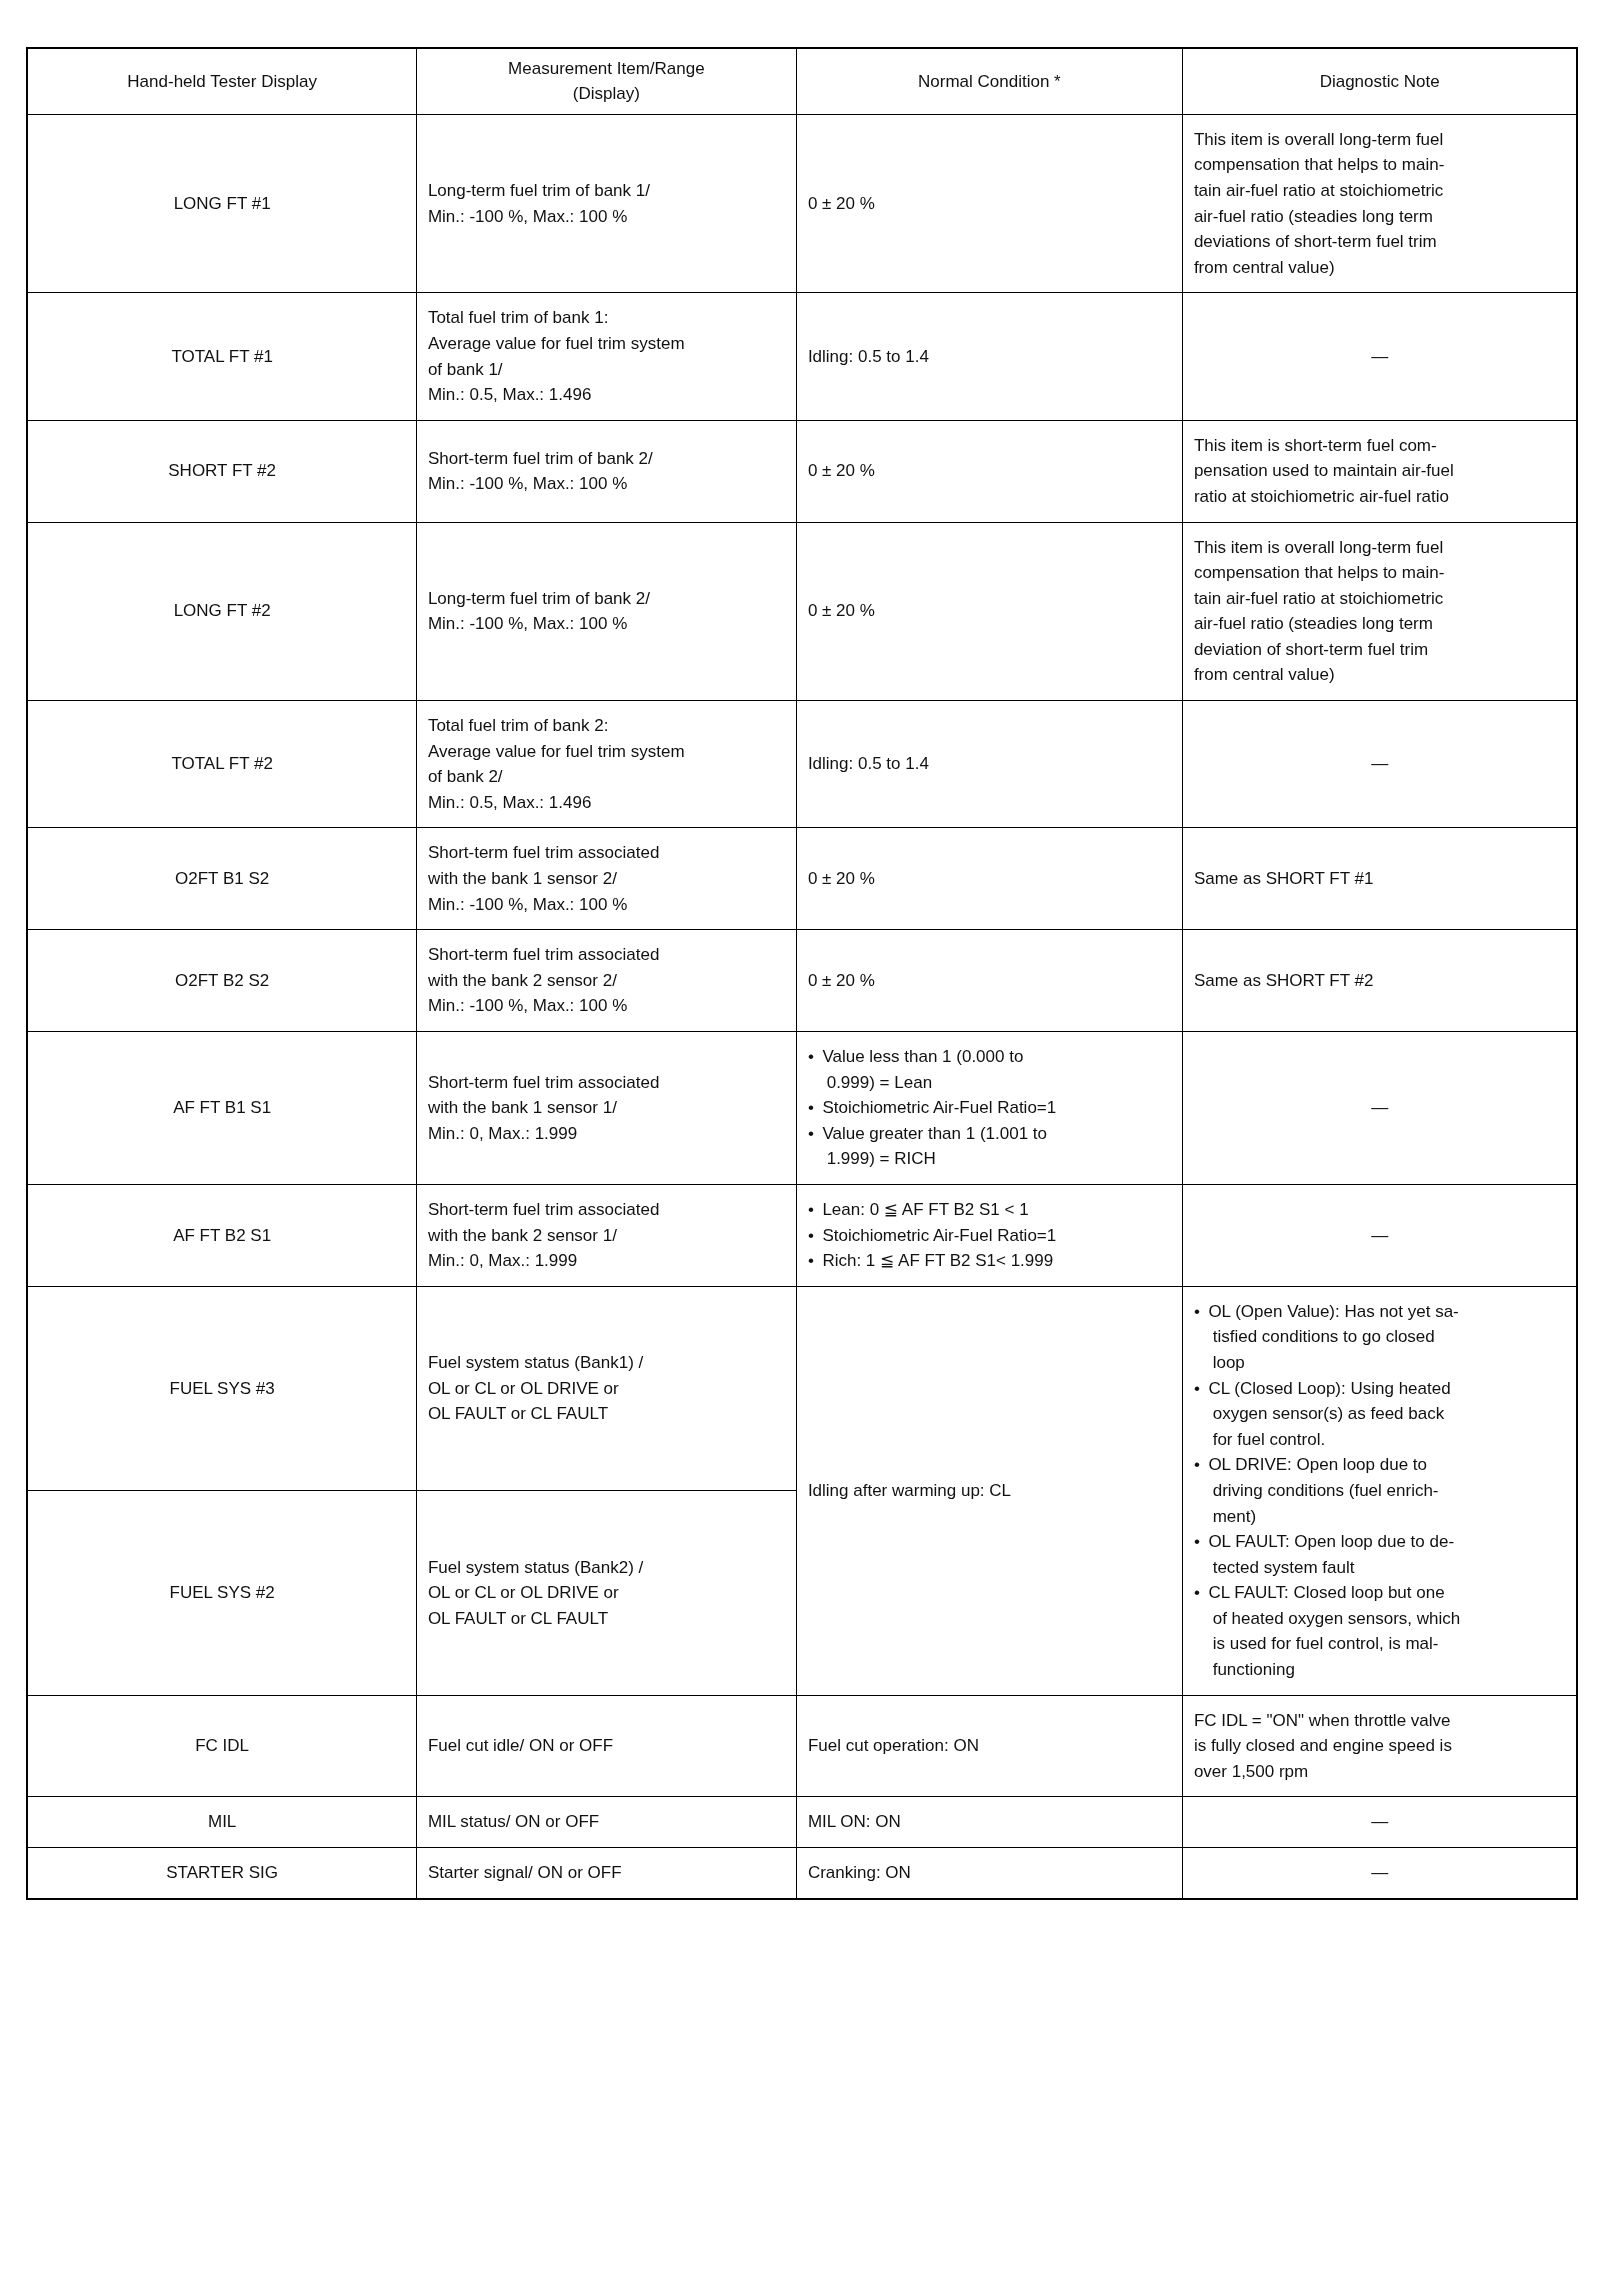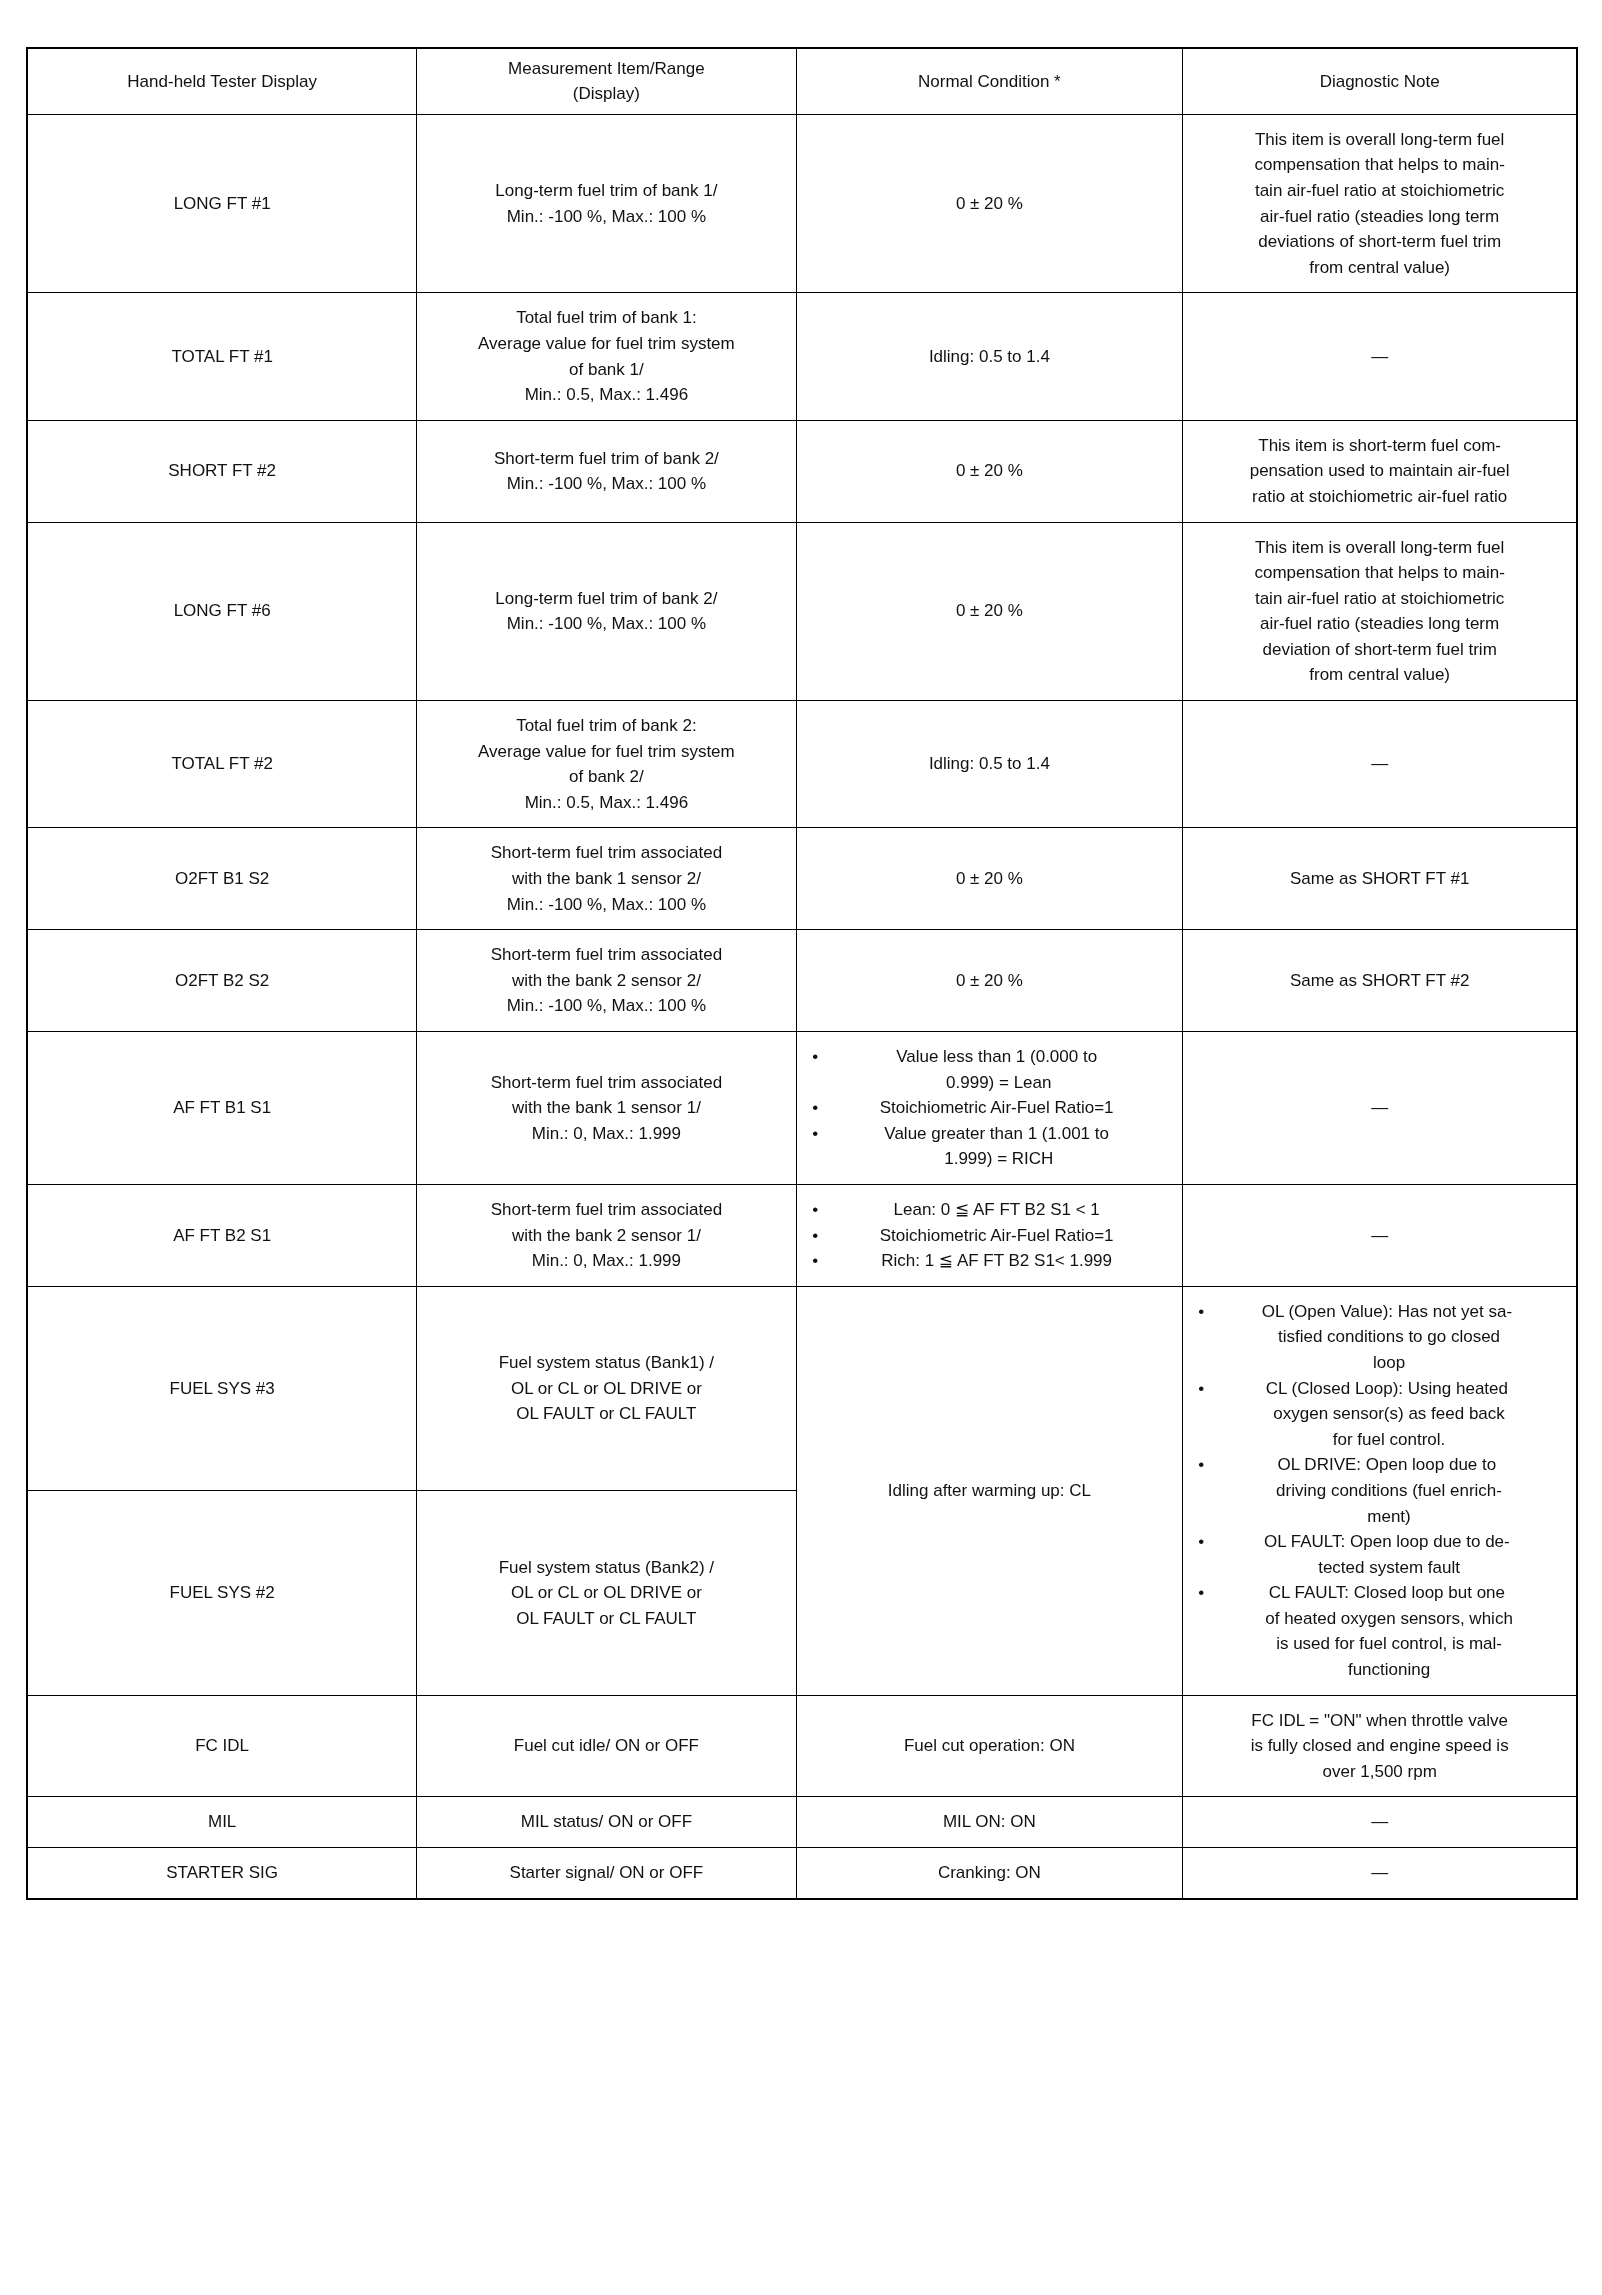--- a/index.html
+++ b/index.html
@@ -20,21 +20,21 @@
     width: 1550px;
     border: 2.6px solid #000;
   }
   th, td {
     border: 1.7px solid #000;
     vertical-align: middle;
     font-size: 17px;
     line-height: 25.6px;
     font-weight: 400;
     padding: 12px 11px;
-    text-align: center;
+    text-align: left;
     word-wrap: break-word;
   }
   thead th {
     text-align: center;
     height: 66px;
     padding: 6.8px 5.1px;
   }
   td.center { text-align: center; }
 
   .bullet { display: flex; align-items: flex-start; }
@@ -124,21 +124,21 @@
             <div class="line">0 ± 20 %</div>
           </td>
           <td>
             <div class="line">This item is short-term fuel com-</div>
             <div class="line">pensation used to maintain air-fuel</div>
             <div class="line">ratio at stoichiometric air-fuel ratio</div>
           </td>
         </tr>
         <tr>
           <td class="center">
-            <div class="line">LONG FT #6</div>
+            <div class="line">LONG FT #2</div>
           </td>
           <td>
             <div class="line">Long-term fuel trim of bank 2/</div>
             <div class="line">Min.: -100 %, Max.: 100 %</div>
           </td>
           <td>
             <div class="line">0 ± 20 %</div>
           </td>
           <td>
             <div class="line">This item is overall long-term fuel</div>

